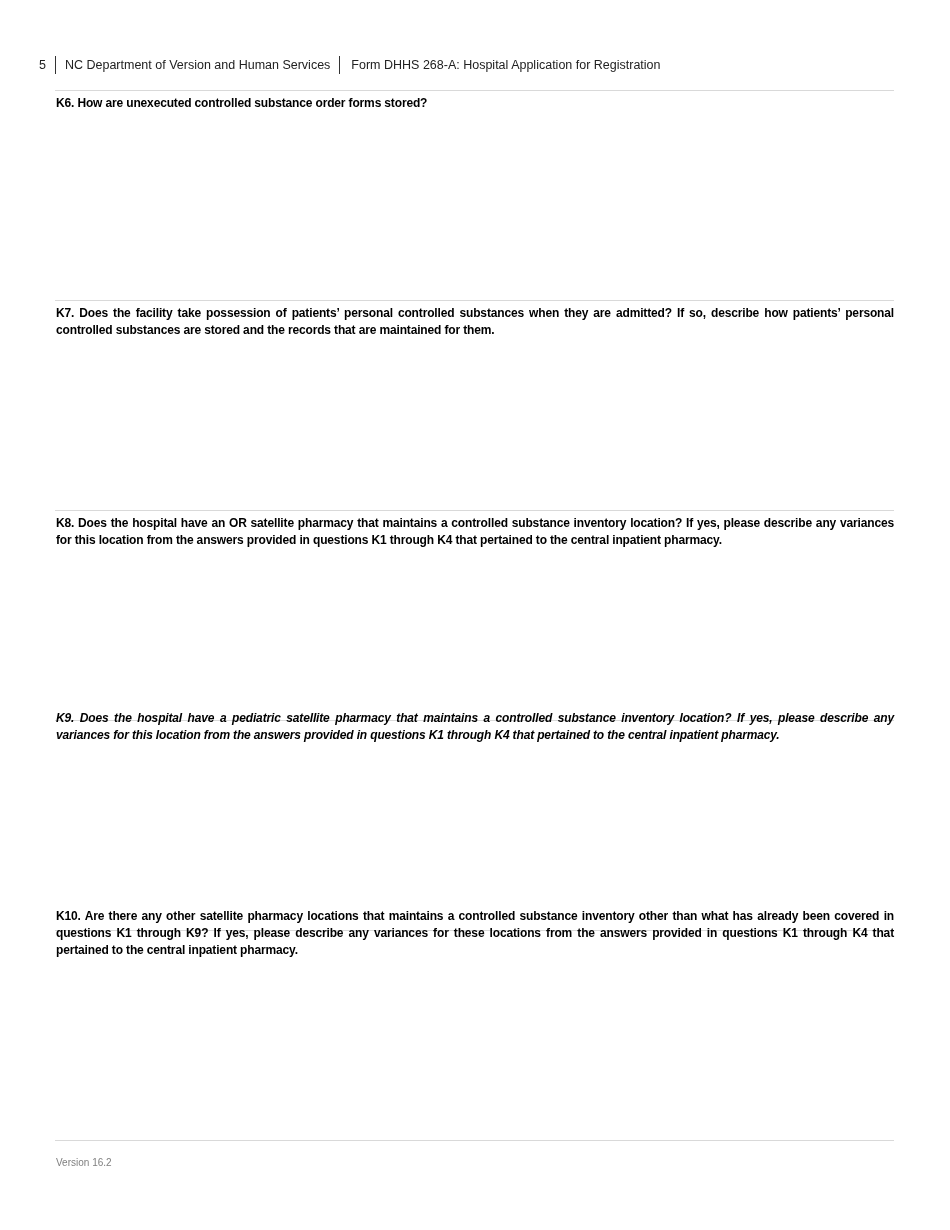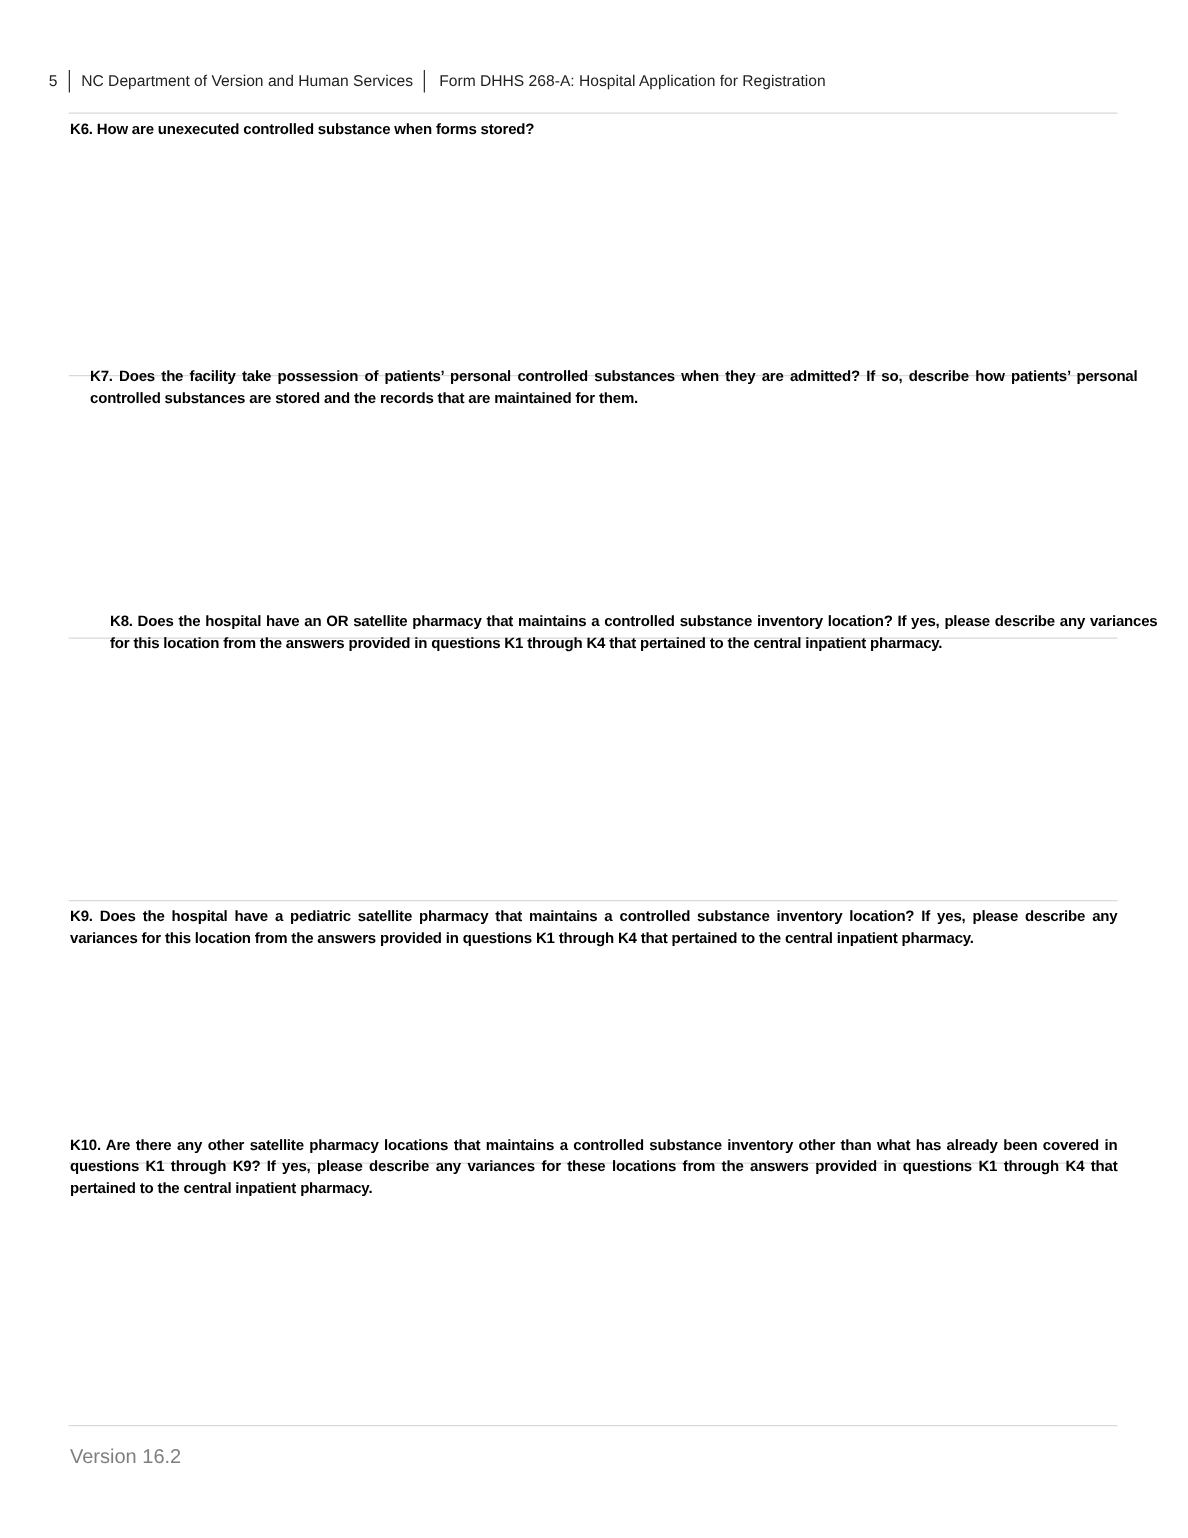--- a/index.html
+++ b/index.html
@@ -58,49 +58,49 @@
     }
     .answer-area {
       position: absolute;
       left: 56px;
       width: 838px;
     }
     .footer {
       position: absolute;
       top: 1157px;
       left: 56px;
-      font-size: 16px;
+      font-size: 10px;
       color: #7f7f7f;
     }
   </style>
 </head>
 <body>
 
 <div class="page-header">
   <span>5</span>
   <span class="sep"></span>
   <span>NC Department of Version and Human Services</span>
   <span class="sep wide"></span>
   <span>Form DHHS 268-A: Hospital Application for Registration</span>
 </div>
 
 <div class="rule" style="top:90px;"></div>
-<div class="question last-line-left" style="top:95px;">K6. How are unexecuted controlled substance when forms stored?</div>
+<div class="question last-line-left" style="top:95px;">K6. How are unexecuted controlled substance order forms stored?</div>
 <div class="answer-area" style="top:118px;height:176px;"></div>
 
 <div class="rule" style="top:300px;"></div>
-<div class="question last-line-left" style="top:293px;margin-left:16px;">K7. Does the facility take possession of patients’ personal controlled substances when they are admitted? If so, describe how patients’ personal controlled substances are stored and the records that are maintained for them.</div>
+<div class="question last-line-left" style="top:305px;">K7. Does the facility take possession of patients’ personal controlled substances when they are admitted? If so, describe how patients’ personal controlled substances are stored and the records that are maintained for them.</div>
 <div class="answer-area" style="top:345px;height:158px;"></div>
 
 <div class="rule" style="top:510px;"></div>
-<div class="question last-line-left" style="top:489px;margin-left:32px;">K8. Does the hospital have an OR satellite pharmacy that maintains a controlled substance inventory location? If yes, please describe any variances for this location from the answers provided in questions K1 through K4 that pertained to the central inpatient pharmacy.</div>
+<div class="question last-line-left" style="top:515px;">K8. Does the hospital have an OR satellite pharmacy that maintains a controlled substance inventory location? If yes, please describe any variances for this location from the answers provided in questions K1 through K4 that pertained to the central inpatient pharmacy.</div>
 <div class="answer-area" style="top:555px;height:158px;"></div>
 
 <div class="rule" style="top:720px;"></div>
-<div class="question last-line-left" style="top:725px;">K9. Does the hospital have a pediatric satellite pharmacy that maintains a controlled substance inventory location? If yes, please describe any variances for this location from the answers provided in questions K1 through K4 that pertained to the central inpatient pharmacy.</div>
+<div class="question last-line-left" style="top:710px;font-style:italic;">K9. Does the hospital have a pediatric satellite pharmacy that maintains a controlled substance inventory location? If yes, please describe any variances for this location from the answers provided in questions K1 through K4 that pertained to the central inpatient pharmacy.</div>
 <div class="answer-area" style="top:765px;height:158px;"></div>
 
 <div class="rule" style="top:930px;"></div>
 <div class="question last-line-left" style="top:908px;">K10. Are there any other satellite pharmacy locations that maintains a controlled substance inventory other than what has already been covered in questions K1 through K9? If yes, please describe any variances for these locations from the answers provided in questions K1 through K4 that pertained to the central inpatient pharmacy.</div>
 <div class="answer-area" style="top:992px;height:140px;"></div>
 
 <div class="rule" style="top:1140px;"></div>
 <div class="footer">Version 16.2</div>
 
 </body></html>

